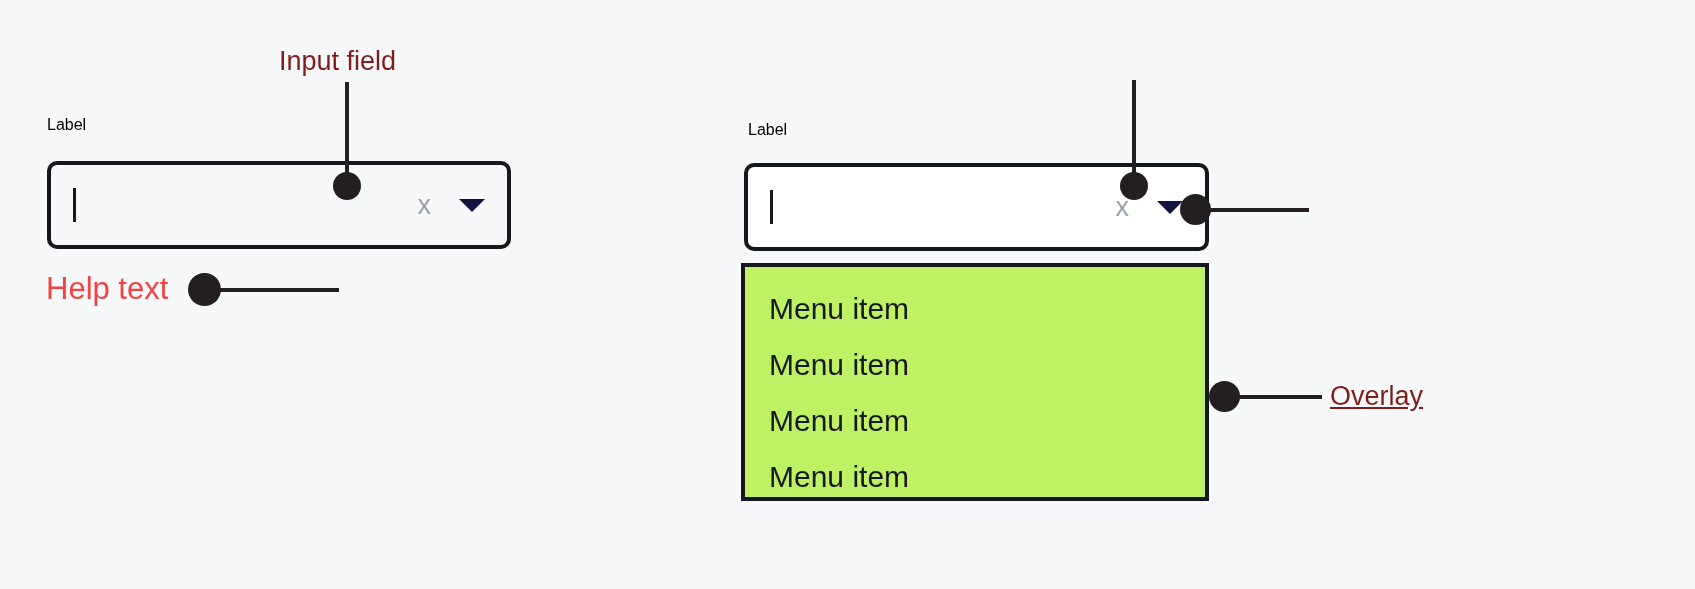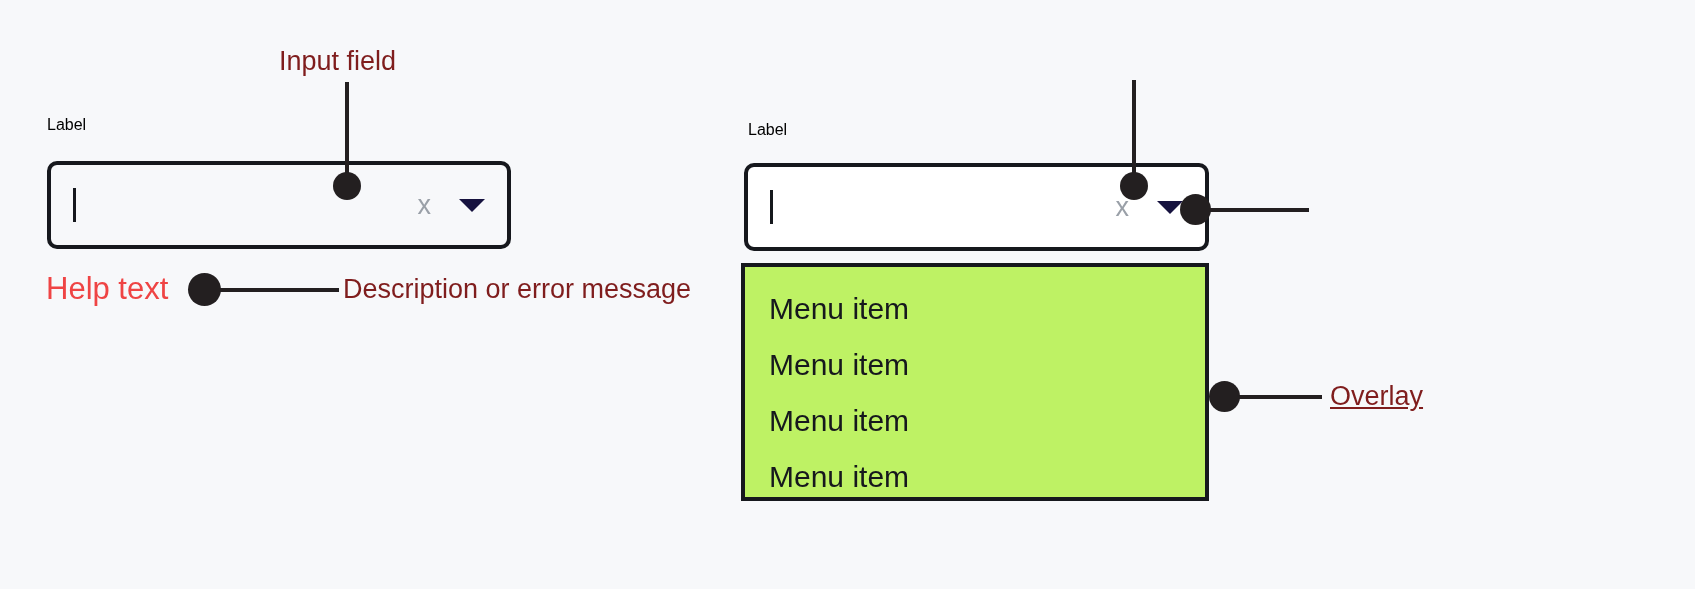--- a/index.html
+++ b/index.html
@@ -112,21 +112,20 @@
   </div>
 
   <div class="abs help-text" style="left:46px; top:271px;">Help text</div>
 
   <div class="abs callout-text" style="left:279px; top:46px;">Input field</div>
   <div class="abs leader-v" style="left:345px; top:82px; height:104px;"></div>
   <div class="abs dot" style="left:333px; top:172px; width:28px; height:28px;"></div>
 
   <div class="abs dot" style="left:188px; top:273px; width:33px; height:33px;"></div>
   <div class="abs leader-h" style="left:212px; top:288px; width:127px;"></div>
-  <div class="abs callout-text" style="left:343px; top:274px;">Description or error message</div>
 
   <div class="abs" style="left:748px; top:121px;">Label</div>
 
   <div class="abs input-box white" style="left:744px; top:163px; width:465px; height:88px;">
     <span class="caret"></span>
     <span class="input-spacer"></span>
     <span class="clear-icon">x</span>
     <span class="caret-arrow"></span>
     <span style="width:22px;flex:0 0 auto;"></span>
   </div>

